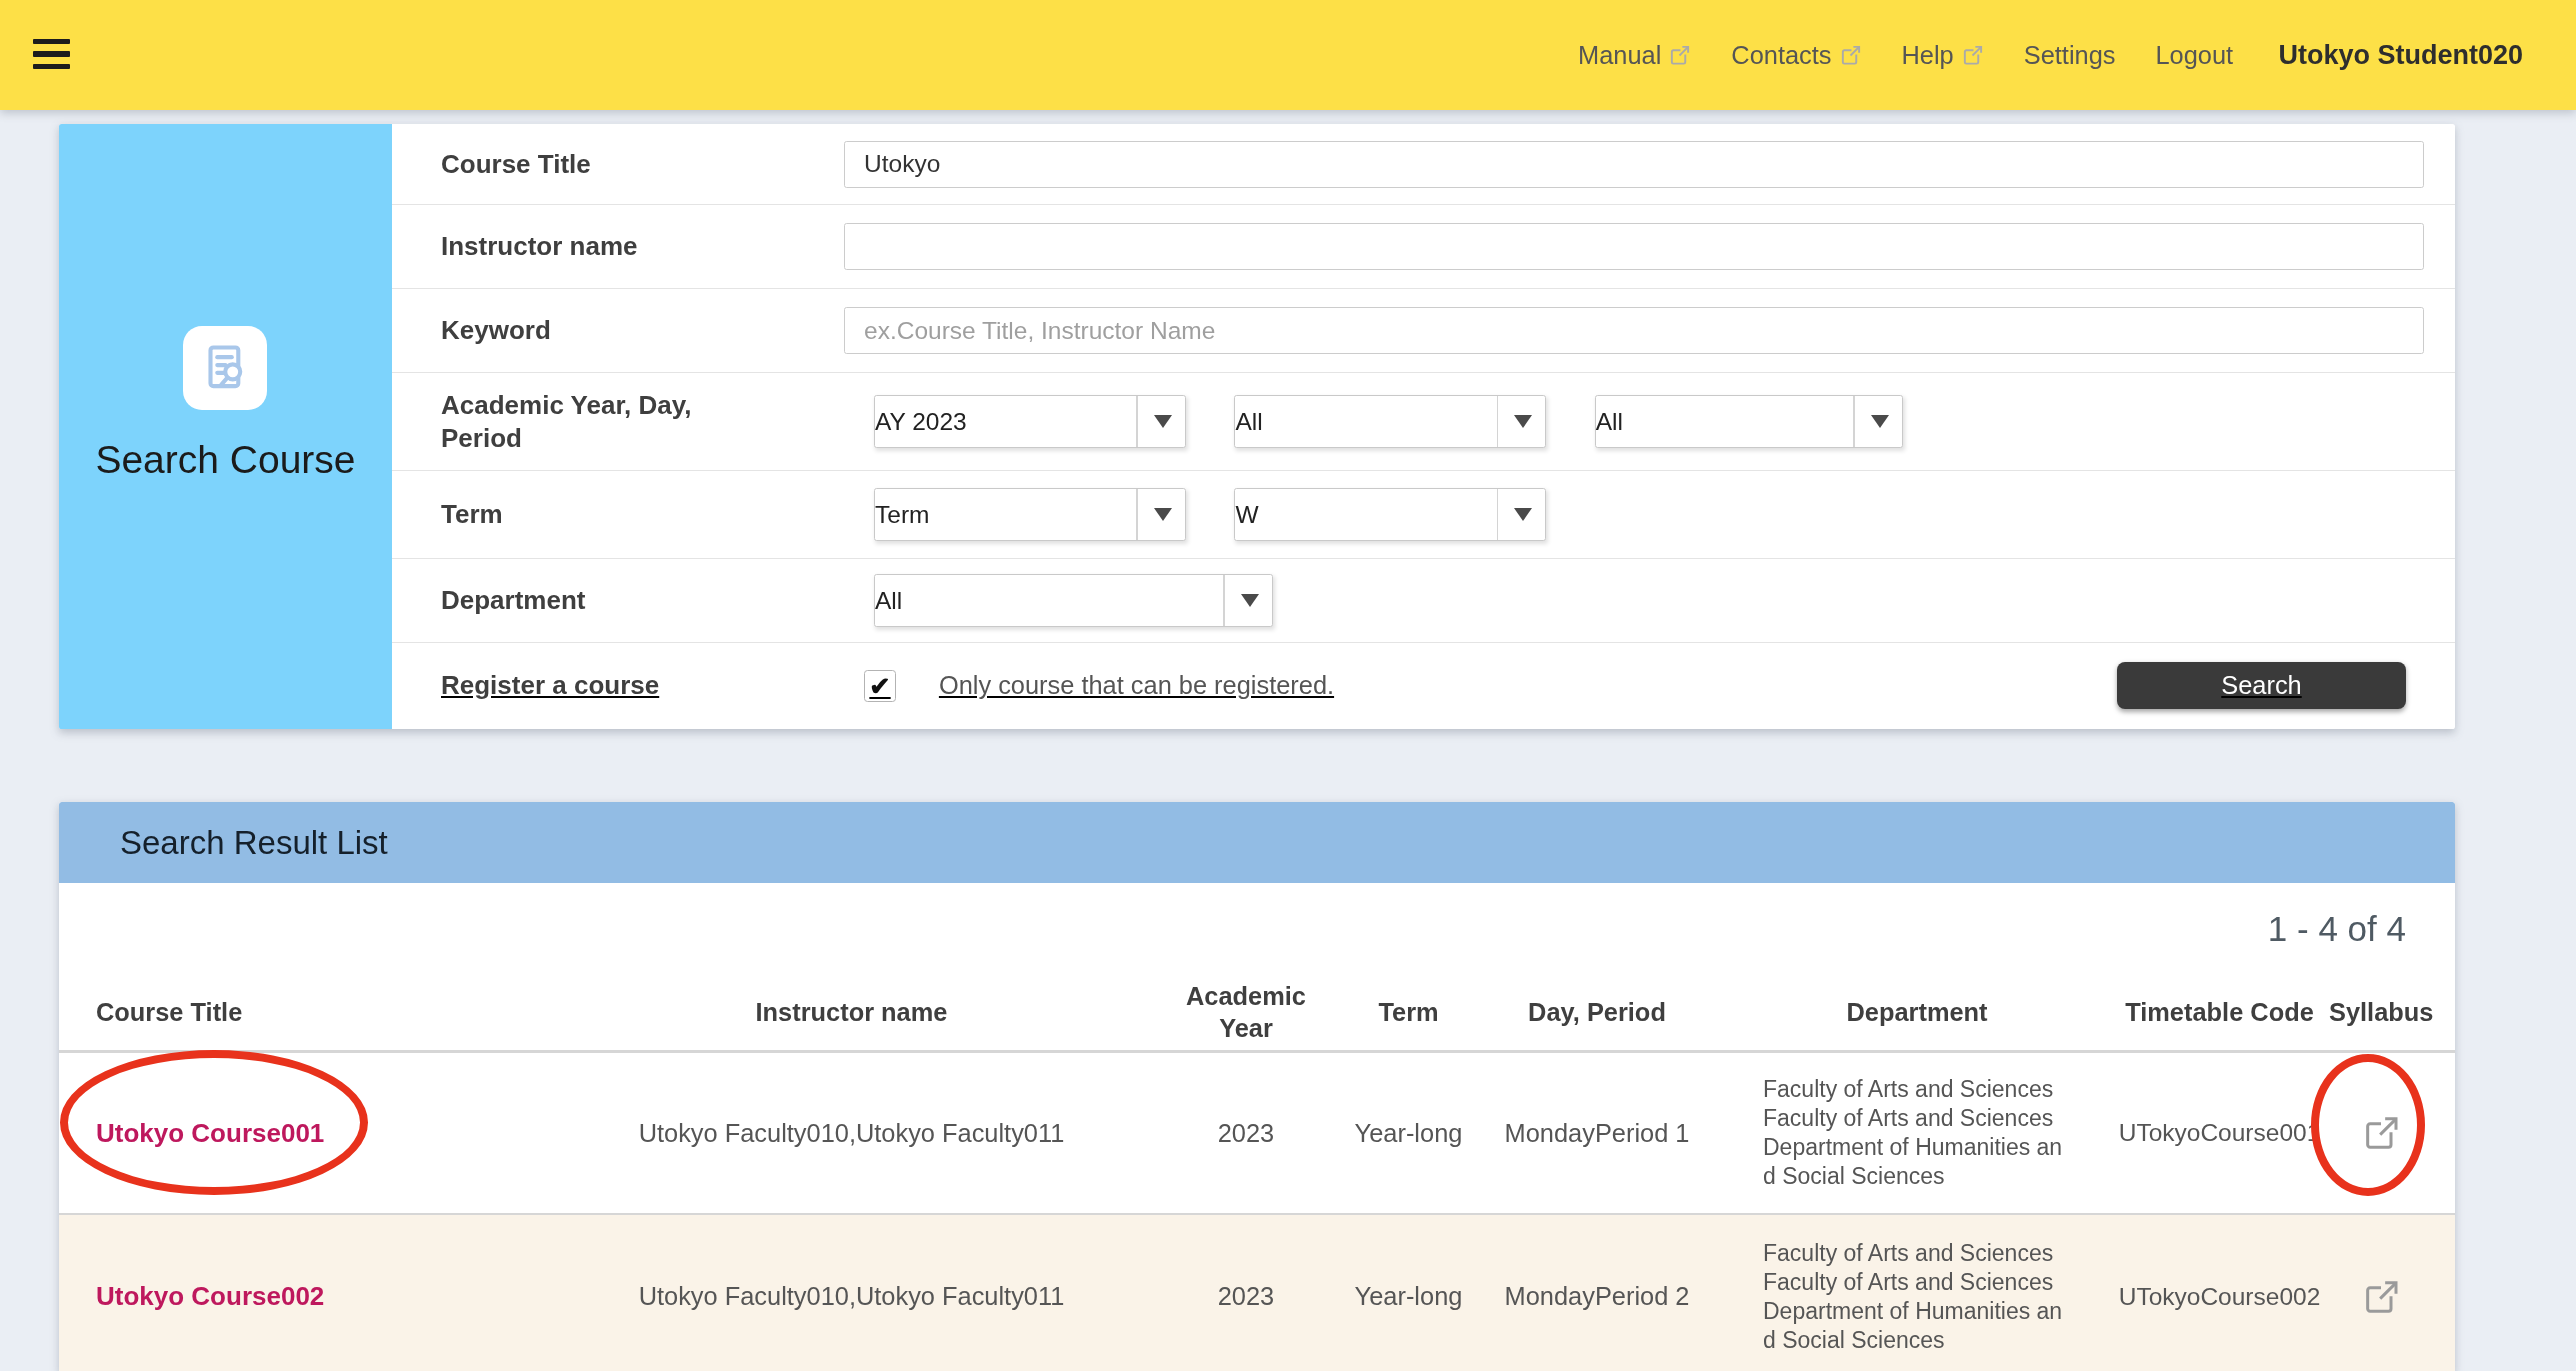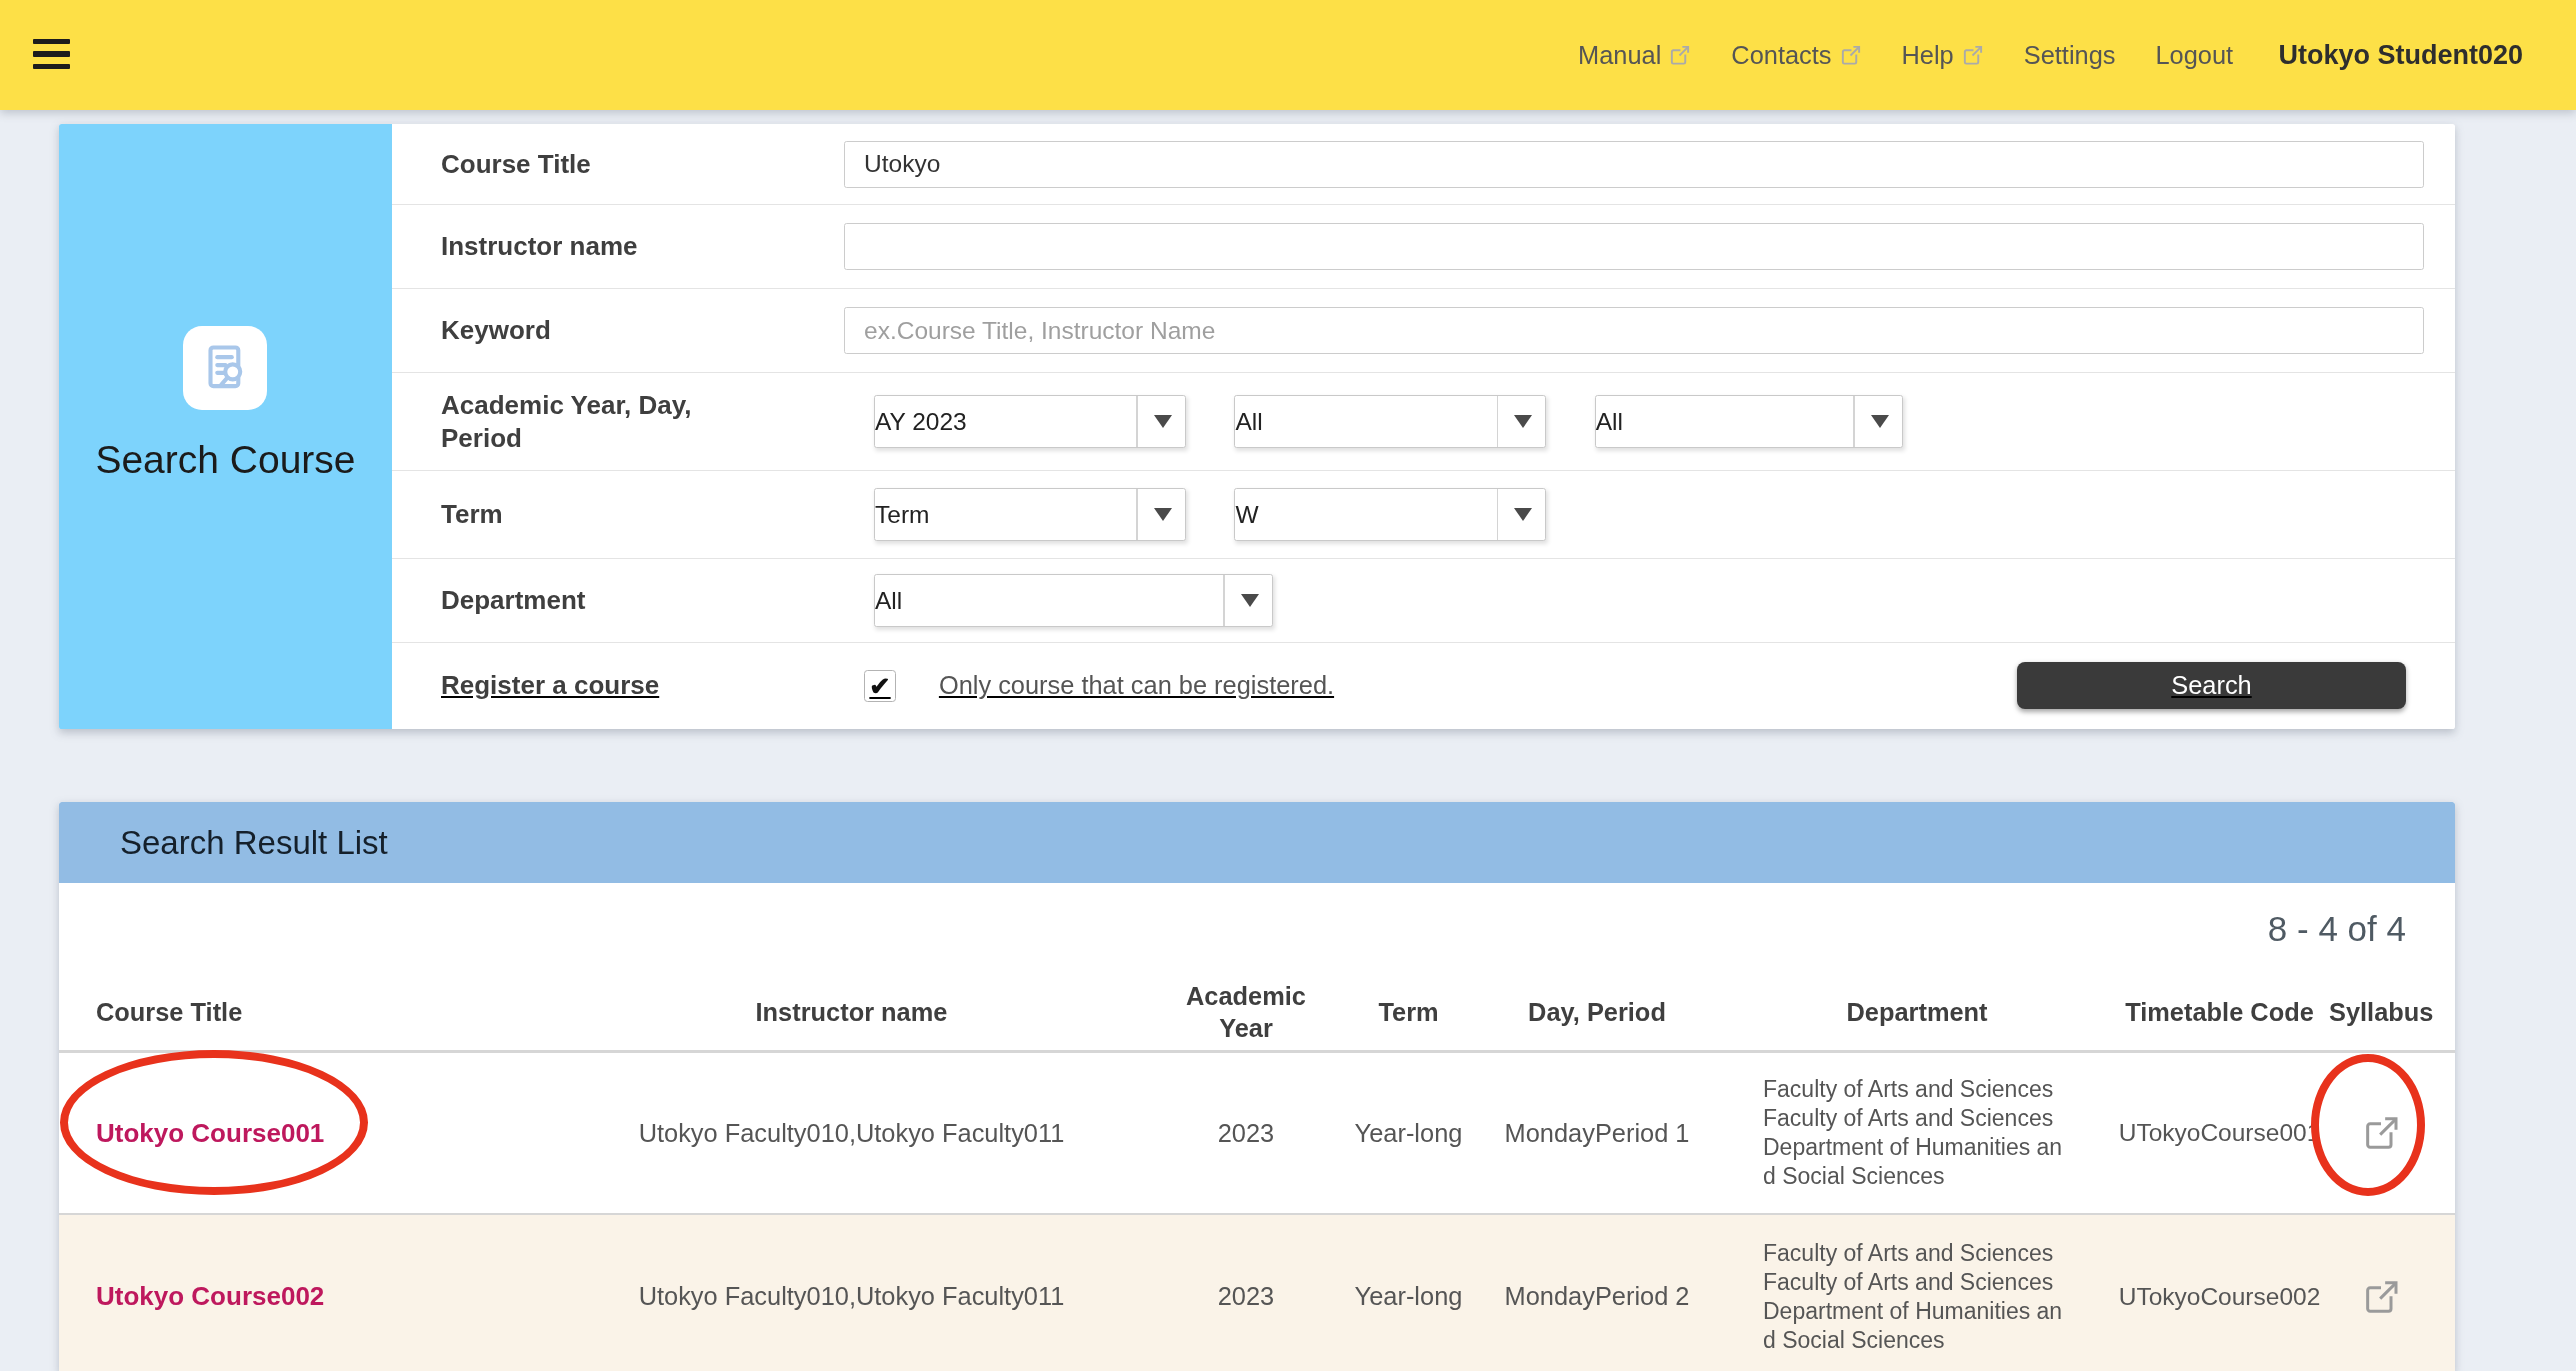--- a/index.html
+++ b/index.html
@@ -42,21 +42,21 @@
         box-shadow:1.8px 2.6px 4.4px rgba(0,0,0,0.12); display:flex; align-items:center; 
         font-size:24.5px; color:#222; cursor:pointer;margin-left:30px; }
   .dd::before { content:""; position:absolute; right:47px; top:0; bottom:0; width:1.8px; background:#d4d4d4; }
   .dd .arr { position:absolute; right:13px; top:50%; margin-top:-6.1px; width:0; height:0;
              border-left:9.6px solid transparent; border-right:9.6px solid transparent; border-top:13px solid #4a4a4a; }
   .w356{width:312px;} .w351{width:308px;} .w455{width:399px;}
 
   .cb { width:32px; height:32px; border:1.8px solid #b3b3b3; border-radius:3.5px; background:#fff; margin-left:20px;
         display:flex; align-items:center; justify-content:center; font-size:25.4px; font-weight:700; color:#101010; cursor:pointer; }
   .cb-label { margin-left:24.5px; font-size:25.4px; color:#555; }
-  .search-btn { margin-left:auto; width:389px; height:47px; background:#3a3a3a; color:#fff; font-size:25.4px;
+  .search-btn { margin-left:auto; width:289px; height:47px; background:#3a3a3a; color:#fff; font-size:25.4px;
                 border:none; border-radius:8px; box-shadow:0 2.6px 5.3px rgba(0,0,0,0.35); cursor:pointer;
                 font-family:"Liberation Sans", sans-serif; }
 
   
   .results-panel { position:absolute; left:59px; top:802px; width:2396px; height:570px; background:#fff;
                    border-radius:2.6px; box-shadow:0 3.5px 8.8px rgba(100,110,125,0.35); overflow:hidden; z-index:2; }
   .results-header { height:81px; background:#92bce4; display:flex; align-items:center; padding-left:61px;
                     font-size:33px; color:#15202b; border-radius:2.6px 2.6px 0 0; }
   .count-row { height:91px; display:flex; align-items:center; justify-content:flex-end; padding-right:49px;
                font-size:35px; color:#4f5a63; }
@@ -230,21 +230,21 @@
             </div>
           <div class="cb-label">Only course that can be registered.</div>
           <button class="search-btn">Search</button>
         </div>
       </div>
     </div>
   </div>
 
   <div class="results-panel">
     <div class="results-header">Search Result List</div>
-    <div class="count-row">8 - 4 of 4</div>
+    <div class="count-row">1 - 4 of 4</div>
 
     <div class="thead">
       <div class="th c1">Course Title</div>
       <div class="th c2">Instructor name</div>
       <div class="th c3">
           <div>Academic Year</div>
         </div>
       <div class="th c4">Term</div>
       <div class="th c5">Day, Period</div>
       <div class="th c6">Department</div>

